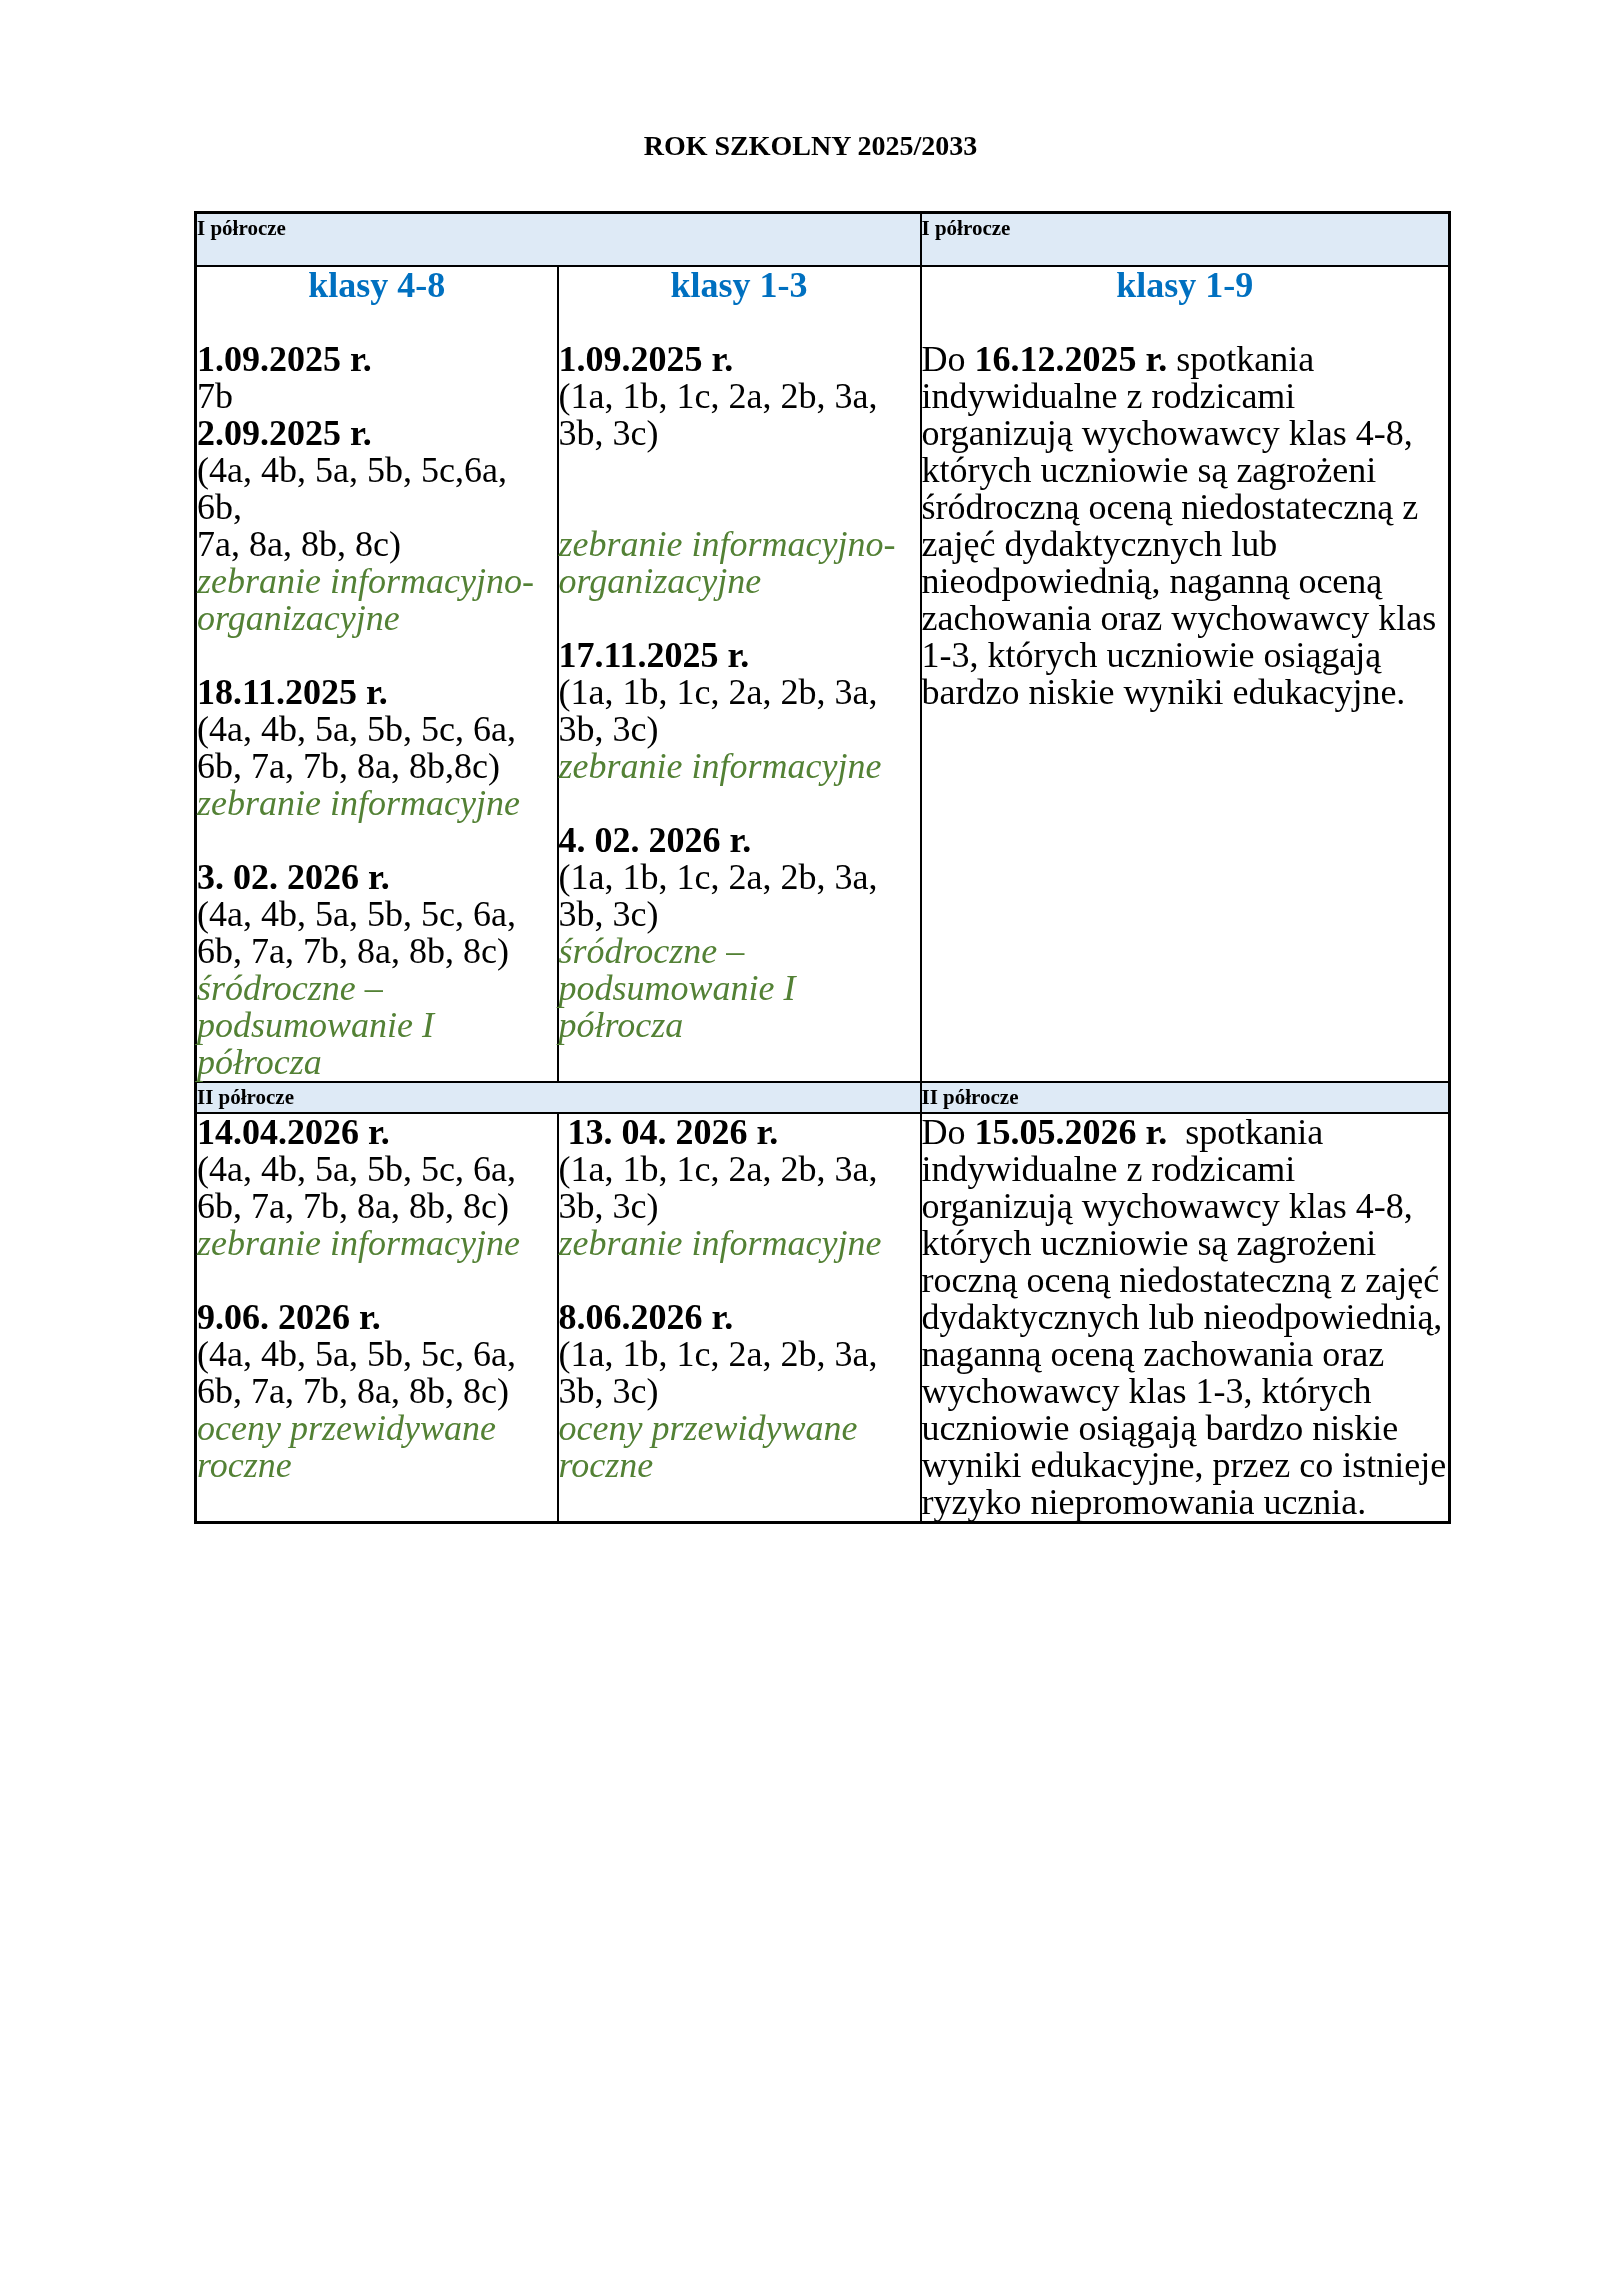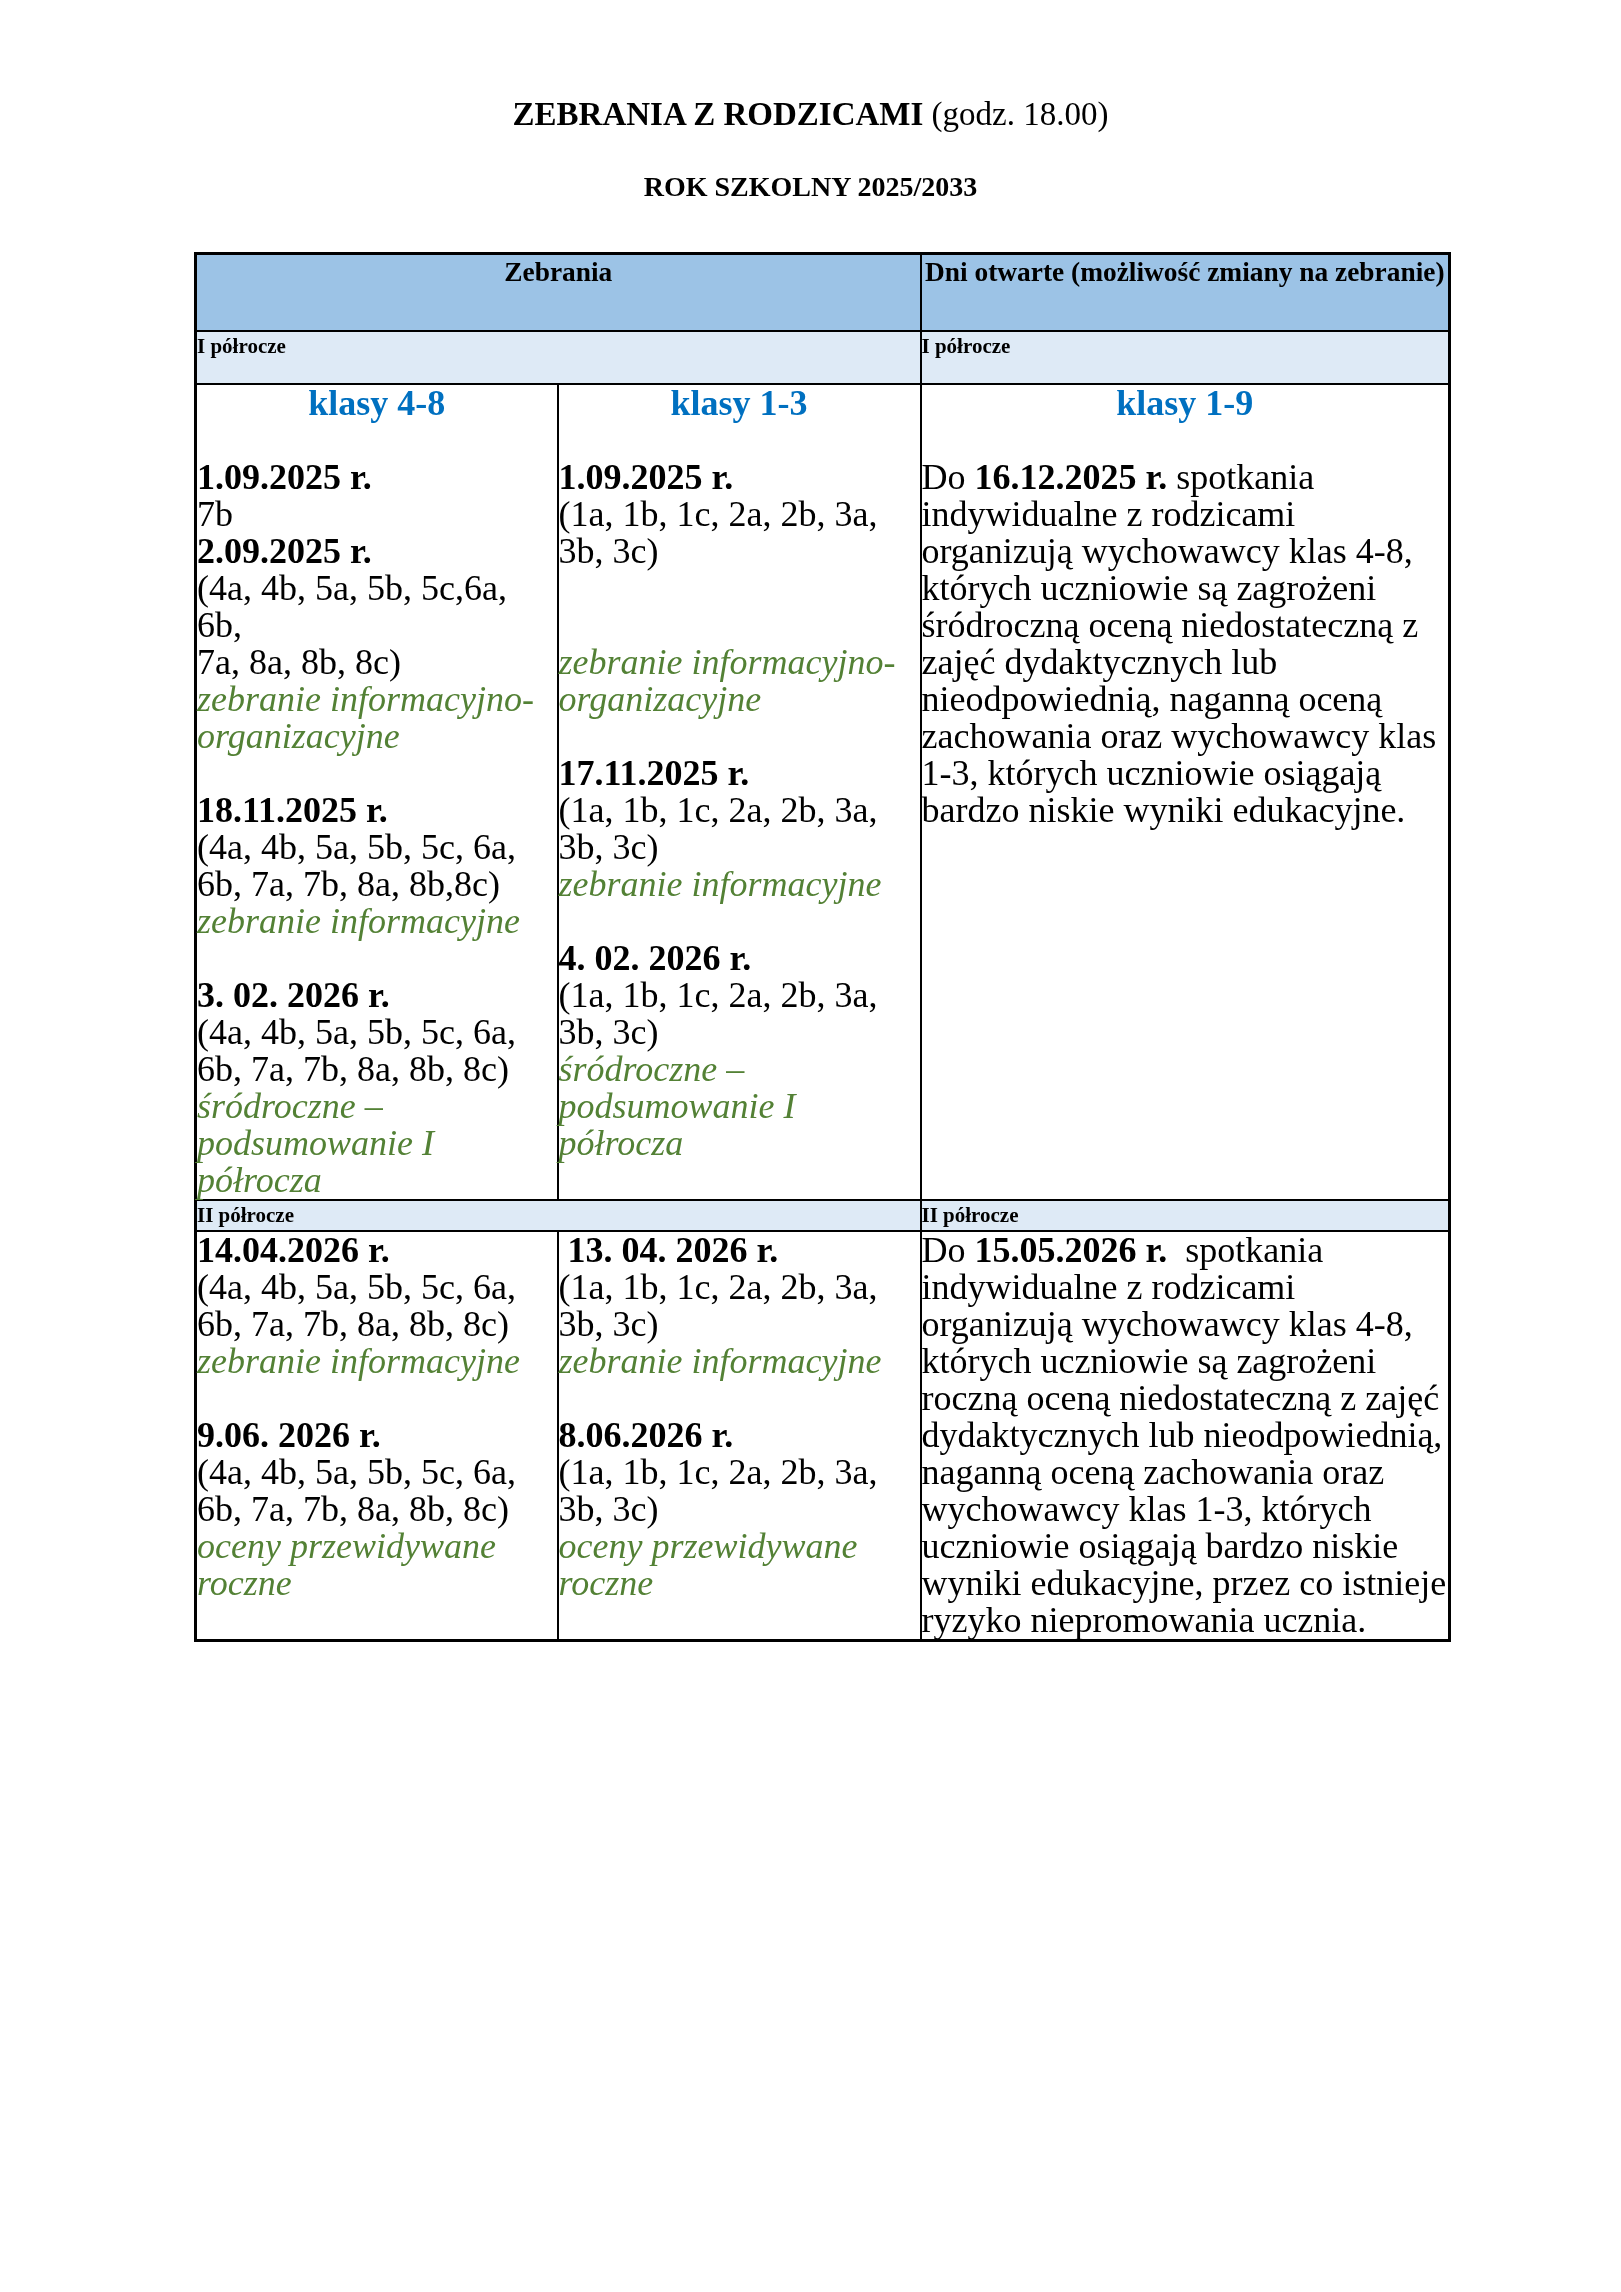--- a/index.html
+++ b/index.html
@@ -47,35 +47,30 @@
   .ln.c{}
   .ln.n{font-style:italic;color:var(--note-green,#538135);}
   .para{white-space:pre-wrap;}
   .para .b{font-weight:bold;}
 </style>
 </head>
 <body>
 
 <div class="page">
 
-  <h1 class="doc-title"><span class="tb">ZEBRANIA Z RODZICAMI</span><span> (godz. 18.00)</span></h1>
 
   <p class="doc-subtitle">ROK SZKOLNY 2025/2033</p>
 
   <table class="sched">
     <colgroup>
       <col style="width:362px">
       <col style="width:363px">
       <col style="width:529px">
     </colgroup>
     <tbody>
-      <tr>
-        <td class="hdr" colspan="2">Zebrania</td>
-        <td class="hdr">Dni otwarte (możliwość zmiany na zebranie)</td>
-      </tr>
       <tr>
         <td class="band sem1" colspan="2">I półrocze</td>
         <td class="band sem1">I półrocze</td>
       </tr>
       <tr>
         <td class="cell">
             <div class="ln h">klasy 4-8</div>
             <div class="ln b">&nbsp;</div>
             <div class="ln d">1.09.2025 r.</div>
             <div class="ln c">7b</div>

